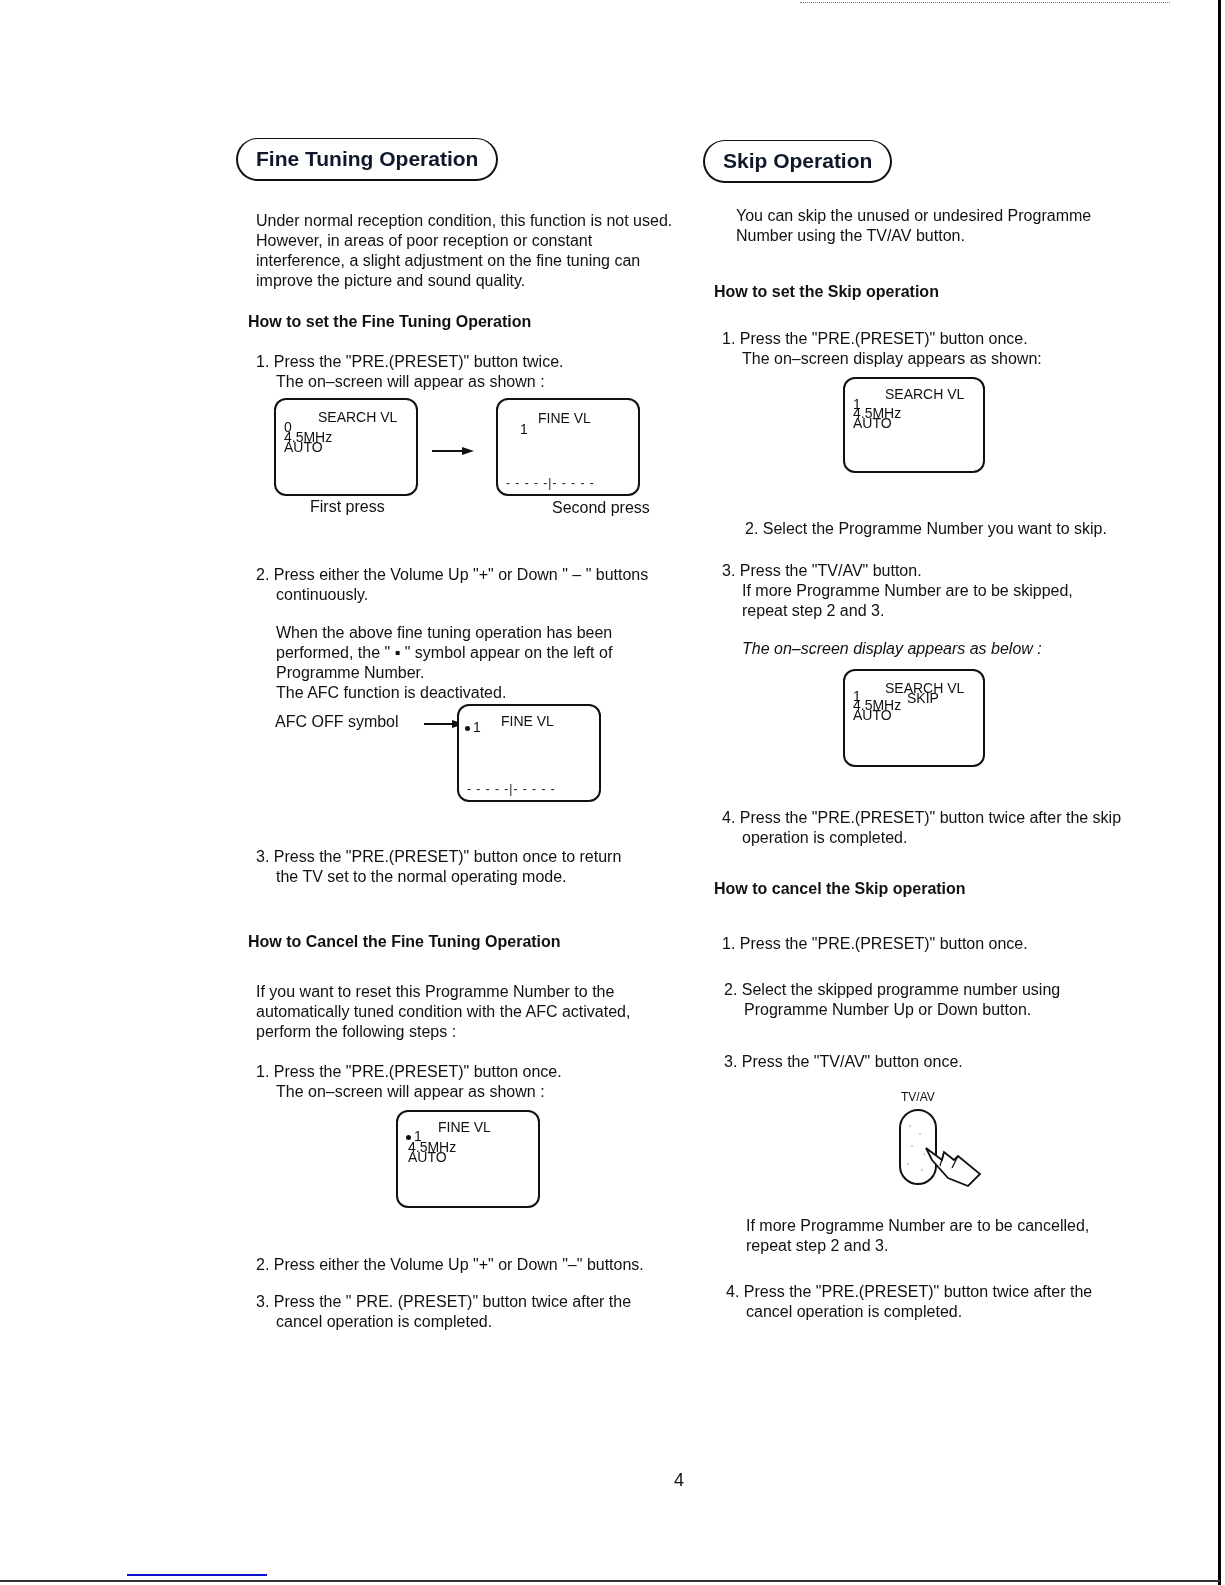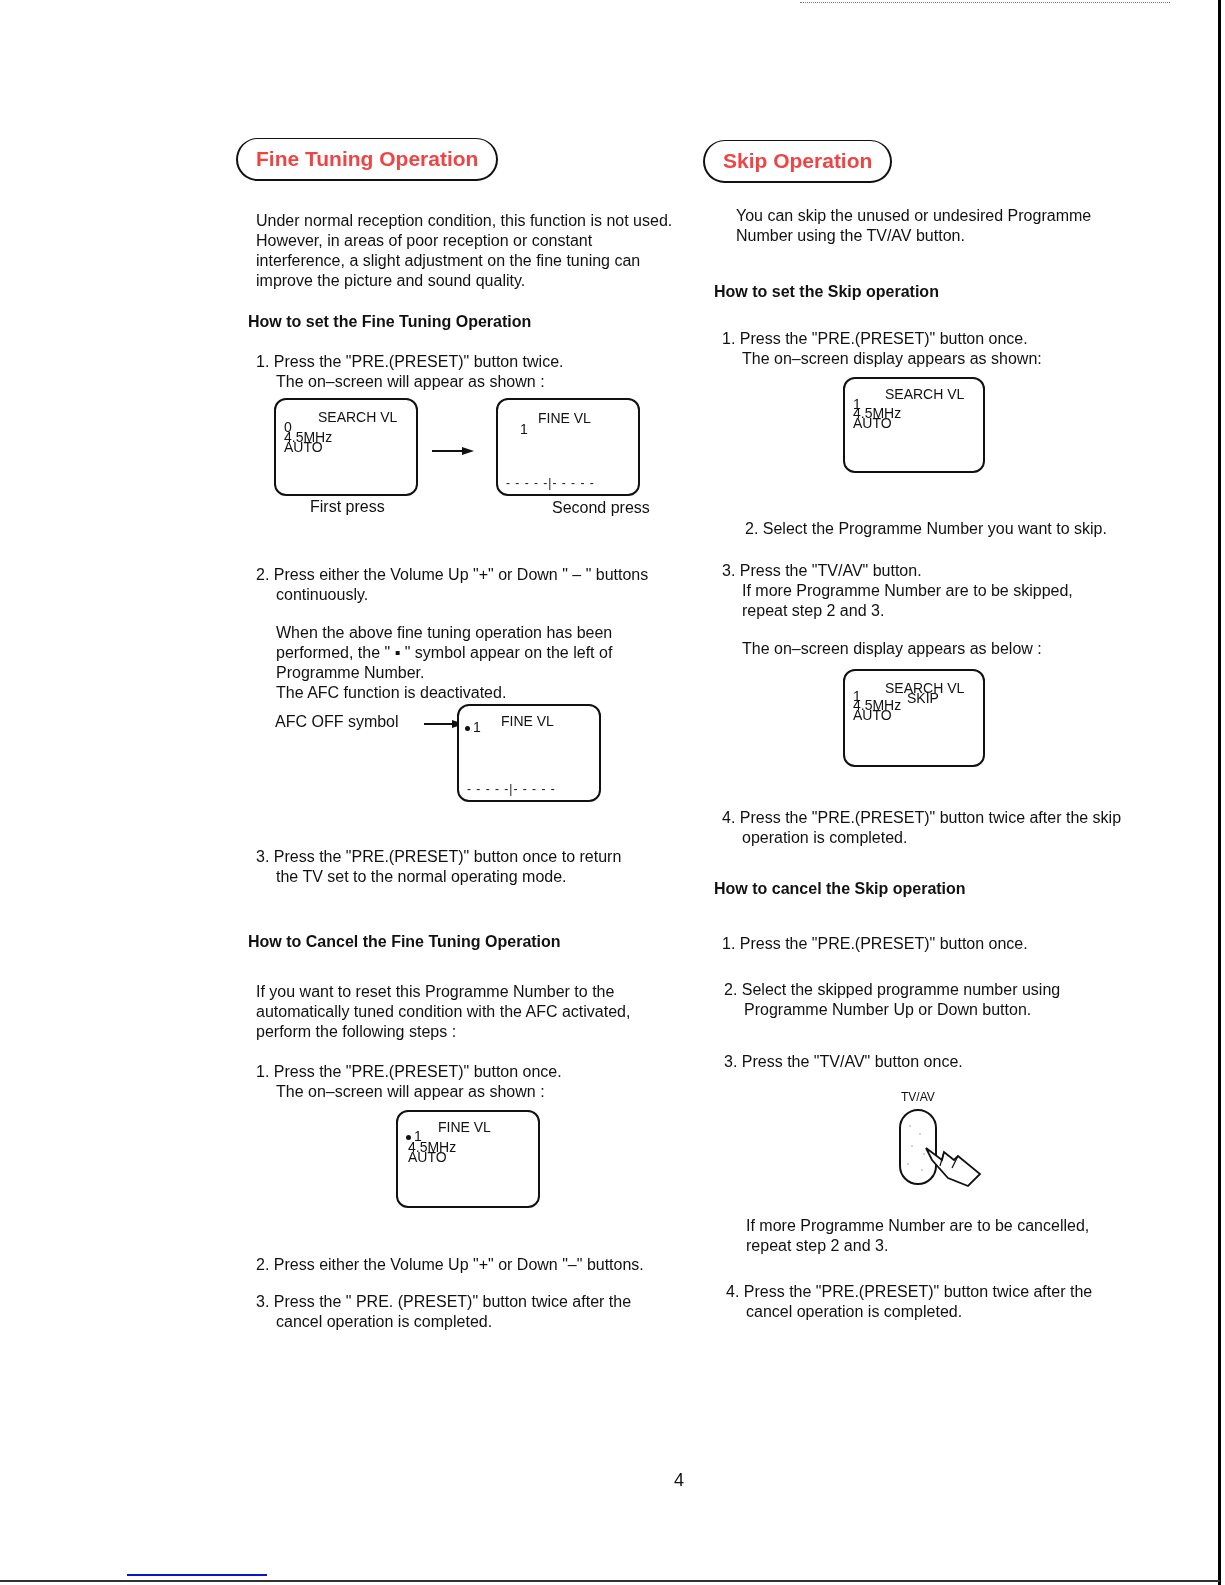--- a/index.html
+++ b/index.html
@@ -10,21 +10,21 @@
   }
   .abs { position: absolute; }
   .right-edge { position: absolute; left: 1218px; top: 0; width: 3px; height: 1585px; background: #000; }
   .bottom-edge { position: absolute; left: 0; top: 1580px; width: 1220px; height: 2px; background: #333; }
   .top-noise { position: absolute; top: 2px; left: 800px; width: 370px; height: 1px; border-top: 1px dotted #777; }
   .blue-line { position: absolute; left: 127px; top: 1574px; width: 140px; height: 2px; background: #1010d0; }
 
   .pill {
     position: absolute; border: 2px solid #111; border-radius: 22px;
     border-top-width: 1.5px; padding: 0 18px; height: 40px; line-height: 40px;
-    font-weight: bold; font-size: 21px; color: #ef4444; white-space: nowrap;
+    font-weight: bold; font-size: 21px; color: #0f172a; white-space: nowrap;
   }
   .p { position: absolute; font-size: 16px; line-height: 20px; margin: 8px; color: #111; }
   .h { position: absolute; font-size: 16px; font-weight: bold; line-height: 20px; margin: 0; color: #111; }
   .indent { padding-left: 20px; display: block; }
 
   .osd {
     position: absolute; border: 2px solid #111; border-radius: 12px; background: #fff;
     font-size: 10px; line-height: 10px;
   }
   .osd .t { position: absolute; font-size: 14px; white-space: nowrap; }
@@ -147,21 +147,21 @@
   <span class="t" style="left:8px; top:29px;">4.5MHz</span>
   <span class="t" style="left:8px; top:39px;">AUTO</span>
 </div>
 
 <p class="p" style="left:737px; top:511px;">2. Select the Programme Number you want to skip.</p>
 
 <p class="p" style="left:714px; top:553px;">
   <span>3. Press the "TV/AV" button.</span>
   <span class="indent">If more Programme Number are to be skipped,</span>
   <span class="indent">repeat step 2 and 3.</span>
-  <span class="indent" style="margin-top:18px;">The on–screen display appears as below :</span>
+  <span class="indent" style="margin-top:18px;font-style:italic;">The on–screen display appears as below :</span>
 </p>
 
 <div class="osd" style="left:843px; top:669px; width:138px; height:94px;">
   <span class="t" style="left:40px; top:12px;">SEARCH VL</span>
   <span class="t" style="left:62px; top:22px;">SKIP</span>
   <span class="t" style="left:8px; top:20px;">1</span>
   <span class="t" style="left:8px; top:29px;">4.5MHz</span>
   <span class="t" style="left:8px; top:39px;">AUTO</span>
 </div>
 

